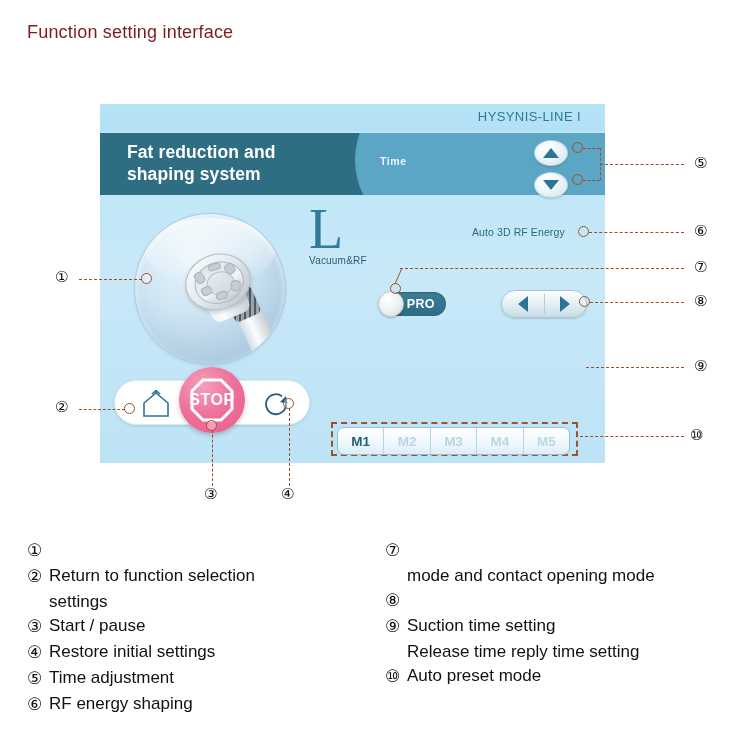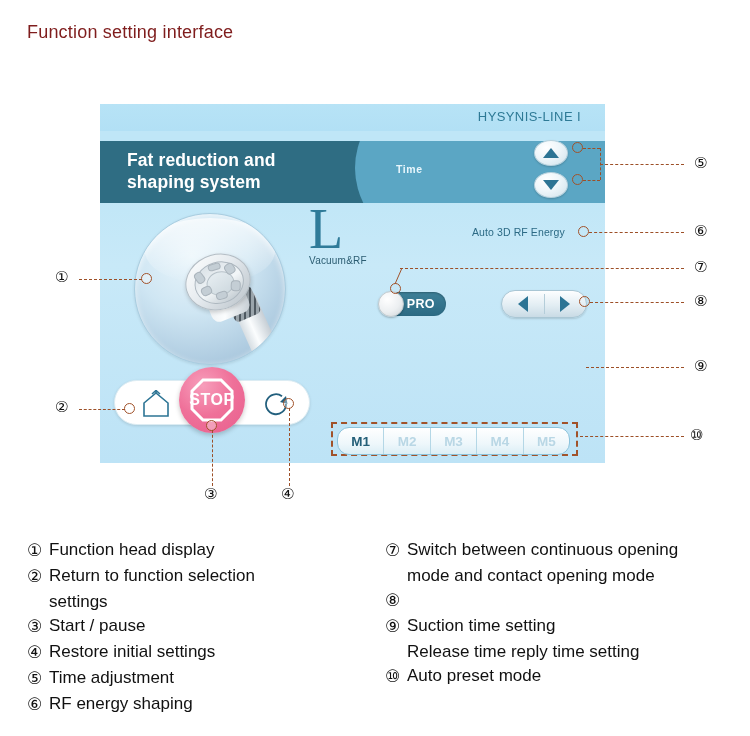--- a/index.html
+++ b/index.html
@@ -31,40 +31,39 @@
     background: linear-gradient(180deg,#b7e3f6 0%,#b2e0f5 100%);
   }
   .brand {
     position: absolute; right: 24px; top: 5px;
     font-size: 13px; color: #2e7a96; letter-spacing: 0.4px;
     white-space: nowrap;
   }
 
   
   .banner {
-    position: absolute; left: 0; top: 37px; width: 100%; height: 62px;
+    position: absolute; left: 0; top: 29px; width: 100%; height: 62px;
     background: #2f6d83;
     overflow: hidden;
   }
   .banner-curve {
     position: absolute; right: -40px; top: -78px;
     width: 290px; height: 210px;
     border-radius: 50%;
     background: #5ba6c4;
   }
   .banner-title {
     position: absolute; left: 27px; top: 8px;
     font-size: 17.5px; font-weight: bold; color: #ffffff;
     line-height: 22px; letter-spacing: 0.1px;
   }
   .banner-time {
     position: absolute; left: 280px; top: 22px;
     font-size: 10.5px; font-weight: bold; color: #e8f6fc;
     letter-spacing: 0.6px;
-    margin-left: 16px;
   }
 
   
   .circ-btn {
     position: absolute; width: 34px; height: 26px;
     border-radius: 50%;
     background: radial-gradient(ellipse at 35% 28%, #ffffff 0%, #eef6fa 45%, #cfe1ea 100%);
     border: 1px solid #b9d2dd;
     box-shadow: 0 1px 2px rgba(0,0,0,.18);
     display: flex; align-items: center; justify-content: center;
@@ -222,21 +221,21 @@
   }
   .stop-oct { position:absolute; left:9px; top:9px; width:48px; height:48px; }
 
   
   .m-group {
     position: absolute; left: 231px; top: 318px;
     width: 247px; height: 34px; border: 2px dashed #a1522a;
   }
   .m-bar {
     position: absolute; left: 4px; top: 3px; width: 233px; height: 28px;
-    border-radius: 12px;
+    border-radius: 7px;
     background: linear-gradient(180deg,#ffffff,#eef7fb 60%,#dbeef6);
     border: 1px solid #8cc3dc; display: flex; overflow: hidden;
   }
   .m-cell {
     flex:1; display:flex; align-items:center; justify-content:center;
     font-size: 13.5px; font-weight: bold; color:#b9d7e5;
     border-right: 1px solid #b4d7e6;
   }
   .m-cell:last-child { border-right: none; text-align: right; }
   .m-cell.active { color: #245f78; }
@@ -416,21 +415,20 @@
   <div class="cnum" style="left:694px; top:359px;">⑨</div>
 
   <div class="dash-h" style="left:580px; top:436px; width:104px;"></div>
   <div class="cnum" style="left:690px; top:428px;">⑩</div>
 
   <div class="legend">
 
     <div class="legend-col left">
       <div class="li">
         <span class="li-num">①</span>
-        <span class="li-txt">Function head display</span>
       </div>
       <div>
         <div class="li">
           <span class="li-num">②</span>
           <span class="li-txt">Return to function selection</span>
         </div>
         <div class="li-cont">settings</div>
       </div>
       <div class="li">
         <span class="li-num">③</span>
@@ -447,21 +445,20 @@
       <div class="li">
         <span class="li-num">⑥</span>
         <span class="li-txt">RF energy shaping</span>
       </div>
     </div>
 
     <div class="legend-col right">
       <div>
         <div class="li">
           <span class="li-num">⑦</span>
-          <span class="li-txt">Switch between continuous opening</span>
         </div>
         <div class="li-cont">mode and contact opening mode</div>
       </div>
       <div class="li">
         <span class="li-num">⑧</span>
       </div>
       <div>
         <div class="li">
           <span class="li-num">⑨</span>
           <span class="li-txt">Suction time setting</span>

